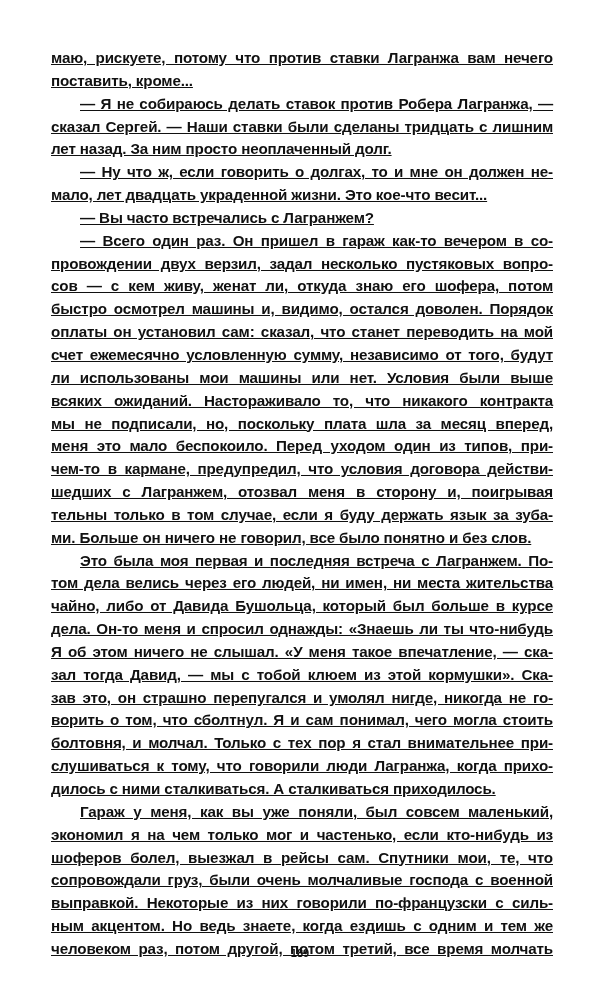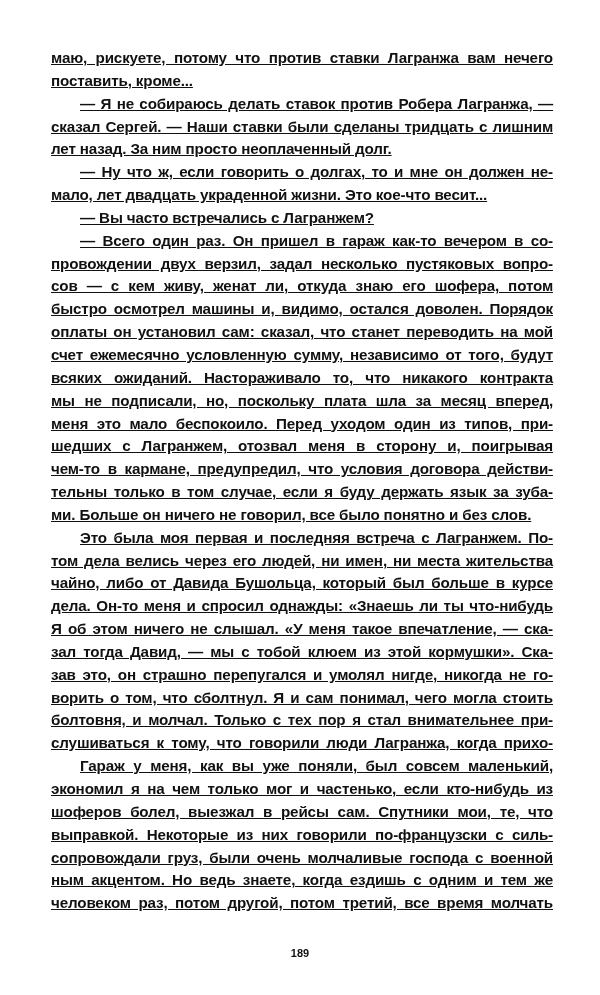--- a/index.html
+++ b/index.html
@@ -21,38 +21,40 @@
     <span class="line last">лет назад. За ним просто неоплаченный долг.</span>
     <span class="line indent">— Ну что ж, если говорить о долгах, то и мне он должен не-</span>
     <span class="line last">мало, лет двадцать украденной жизни. Это кое-что весит...</span>
     <span class="line indent last">— Вы часто встречались с Лагранжем?</span>
     <span class="line indent">— Всего один раз. Он пришел в гараж как-то вечером в со-</span>
     <span class="line">провождении двух верзил, задал несколько пустяковых вопро-</span>
     <span class="line">сов — с кем живу, женат ли, откуда знаю его шофера, потом</span>
     <span class="line">быстро осмотрел машины и, видимо, остался доволен. Порядок</span>
     <span class="line">оплаты он установил сам: сказал, что станет переводить на мой</span>
     <span class="line">счет ежемесячно условленную сумму, независимо от того, будут</span>
+    <span class="line">ли использованы мои машины или нет. Условия были выше</span>
     <span class="line">всяких ожиданий. Настораживало то, что никакого контракта</span>
     <span class="line">мы не подписали, но, поскольку плата шла за месяц вперед,</span>
     <span class="line">меня это мало беспокоило. Перед уходом один из типов, при-</span>
+    <span class="line">чем-то в кармане, предупредил, что условия договора действи-</span>
     <span class="line">шедших с Лагранжем, отозвал меня в сторону и, поигрывая</span>
-    <span class="line">чем-то в кармане, предупредил, что условия договора действи-</span>
     <span class="line">тельны только в том случае, если я буду держать язык за зуба-</span>
     <span class="line last">ми. Больше он ничего не говорил, все было понятно и без слов.</span>
     <span class="line indent">Это была моя первая и последняя встреча с Лагранжем. По-</span>
     <span class="line">том дела велись через его людей, ни имен, ни места жительства</span>
     <span class="line">чайно, либо от Давида Бушольца, который был больше в курсе</span>
     <span class="line">дела. Он-то меня и спросил однажды: «Знаешь ли ты что-нибудь</span>
     <span class="line">Я об этом ничего не слышал. «У меня такое впечатление, — ска-</span>
     <span class="line">зал тогда Давид, — мы с тобой клюем из этой кормушки». Ска-</span>
     <span class="line">зав это, он страшно перепугался и умолял нигде, никогда не го-</span>
     <span class="line">ворить о том, что сболтнул. Я и сам понимал, чего могла стоить</span>
     <span class="line">болтовня, и молчал. Только с тех пор я стал внимательнее при-</span>
     <span class="line">слушиваться к тому, что говорили люди Лагранжа, когда прихо-</span>
+    <span class="line last">дилось с ними сталкиваться. А сталкиваться приходилось.</span>
     <span class="line indent">Гараж у меня, как вы уже поняли, был совсем маленький,</span>
     <span class="line">экономил я на чем только мог и частенько, если кто-нибудь из</span>
     <span class="line">шоферов болел, выезжал в рейсы сам. Спутники мои, те, что</span>
+    <span class="line">сопровождали груз, были очень молчаливые господа с военной</span>
     <span class="line">выправкой. Некоторые из них говорили по-французски с силь-</span>
-    <span class="line">сопровождали груз, были очень молчаливые господа с военной</span>
     <span class="line">ным акцентом. Но ведь знаете, когда ездишь с одним и тем же</span>
     <span class="line">человеком раз, потом другой, потом третий, все время молчать</span>
   </div>
 <div class="pagenum">189</div>
 
 </body></html>

